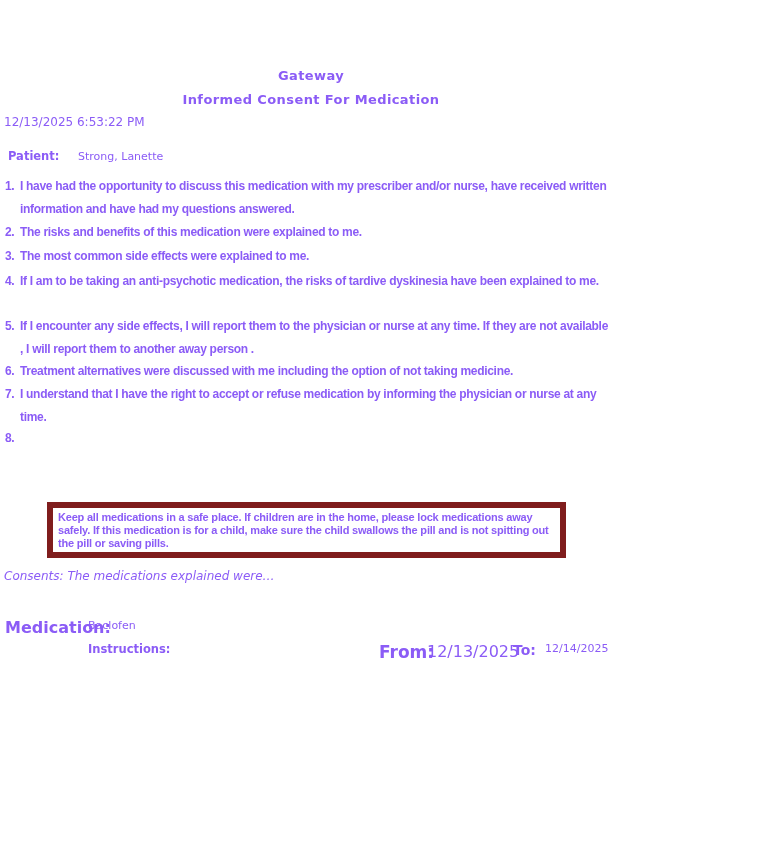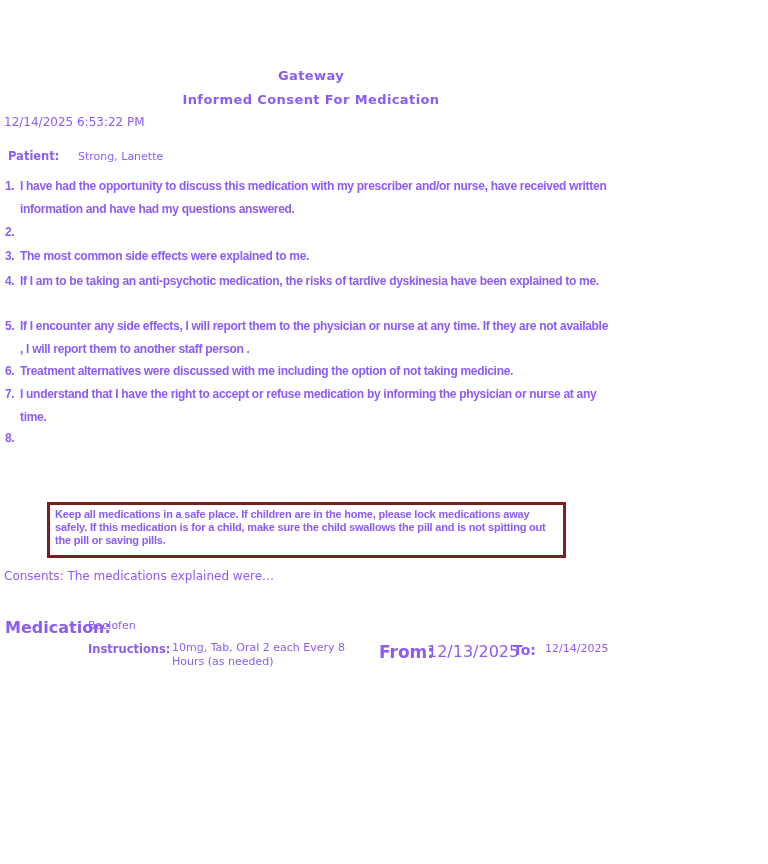--- a/index.html
+++ b/index.html
@@ -57,31 +57,32 @@
   .ci-4 { top: 229px; }
   .ci-5 { top: 274px; }
   .ci-6 { top: 319px; }
   .ci-7 { top: 342px; }
   .ci-8 { top: 386px; }
 
   
   .safety-box {
     position: absolute; left: 47px; top: 461px;
     width: 519px; height: 56px; box-sizing: border-box;
-    border: 3px solid #7f1d1d;
+    border: 6px solid #7f1d1d;
     padding: 3px 5px;
     font-family: "Liberation Sans", sans-serif;
     font-weight: bold; font-size: 11px;
     letter-spacing: -0.2px; line-height: 13px;
   }
 
   
   .consents-line {
     position: absolute; top: 528px; left: 4px;
     font-size: 12px;
+    font-style: italic;
   }
 
   
   .med-label {
     position: absolute; top: 577px; left: 5px;
     font-weight: bold; font-size: 16px;
   }
   .med-name {
     position: absolute; top: 578px; left: 88px;
     font-size: 11px;
@@ -111,43 +112,44 @@
     font-size: 11px;
   }
 </style>
 </head>
 <body>
 
 <div class="page">
 
   <div class="hdr-org">Gateway</div>
   <div class="hdr-title">Informed Consent For Medication</div>
-  <div class="datetime">12/14/2025 6:53:22 PM</div>
+  <div class="datetime">12/13/2025 6:53:22 PM</div>
 
   <div class="patient-label">Patient:</div>
   <div class="patient-name">Strong, Lanette</div>
 
   <div class="consent-item ci-1">
     <span class="num">1.</span>
     <span>I have had the opportunity to discuss this medication with my prescriber and/or nurse, have received written information and have had my questions answered.</span>
   </div>
   <div class="consent-item ci-2">
     <span class="num">2.</span>
+    <span>The risks and benefits of this medication were explained to me.</span>
   </div>
   <div class="consent-item ci-3">
     <span class="num">3.</span>
     <span>The most common side effects were explained to me.</span>
   </div>
   <div class="consent-item ci-4">
     <span class="num">4.</span>
     <span>If I am to be taking an anti-psychotic medication, the risks of tardive dyskinesia have been explained to me.</span>
   </div>
   <div class="consent-item ci-5">
     <span class="num">5.</span>
-    <span>If I encounter any side effects, I will report them to the physician or nurse at any time. If they are not available , I will report them to another staff person .</span>
+    <span>If I encounter any side effects, I will report them to the physician or nurse at any time. If they are not available , I will report them to another away person .</span>
   </div>
   <div class="consent-item ci-6">
     <span class="num">6.</span>
     <span>Treatment alternatives were discussed with me including the option of not taking medicine.</span>
   </div>
   <div class="consent-item ci-7">
     <span class="num">7.</span>
     <span>I understand that I have the right to accept or refuse medication by informing the physician or nurse at any time.</span>
   </div>
   <div class="consent-item ci-8">
@@ -155,21 +157,20 @@
   </div>
 
   <div class="safety-box">Keep all medications in a safe place. If children are in the home, please lock medications away safely. If this medication is for a child, make sure the child swallows the pill and is not spitting out the pill or saving pills.</div>
 
   <div class="consents-line">Consents: The medications explained were…</div>
 
   <div class="med-label">Medication:</div>
   <div class="med-name">Baclofen</div>
 
   <div class="instr-label">Instructions:</div>
-  <div class="instr-value">10mg, Tab, Oral 2 each Every 8 Hours (as needed)</div>
 
   <div class="from-label">From:</div>
   <div class="from-value">12/13/2025</div>
 
   <div class="to-label">To:</div>
   <div class="to-value">12/14/2025</div>
 
 </div>
 
 </body></html>

